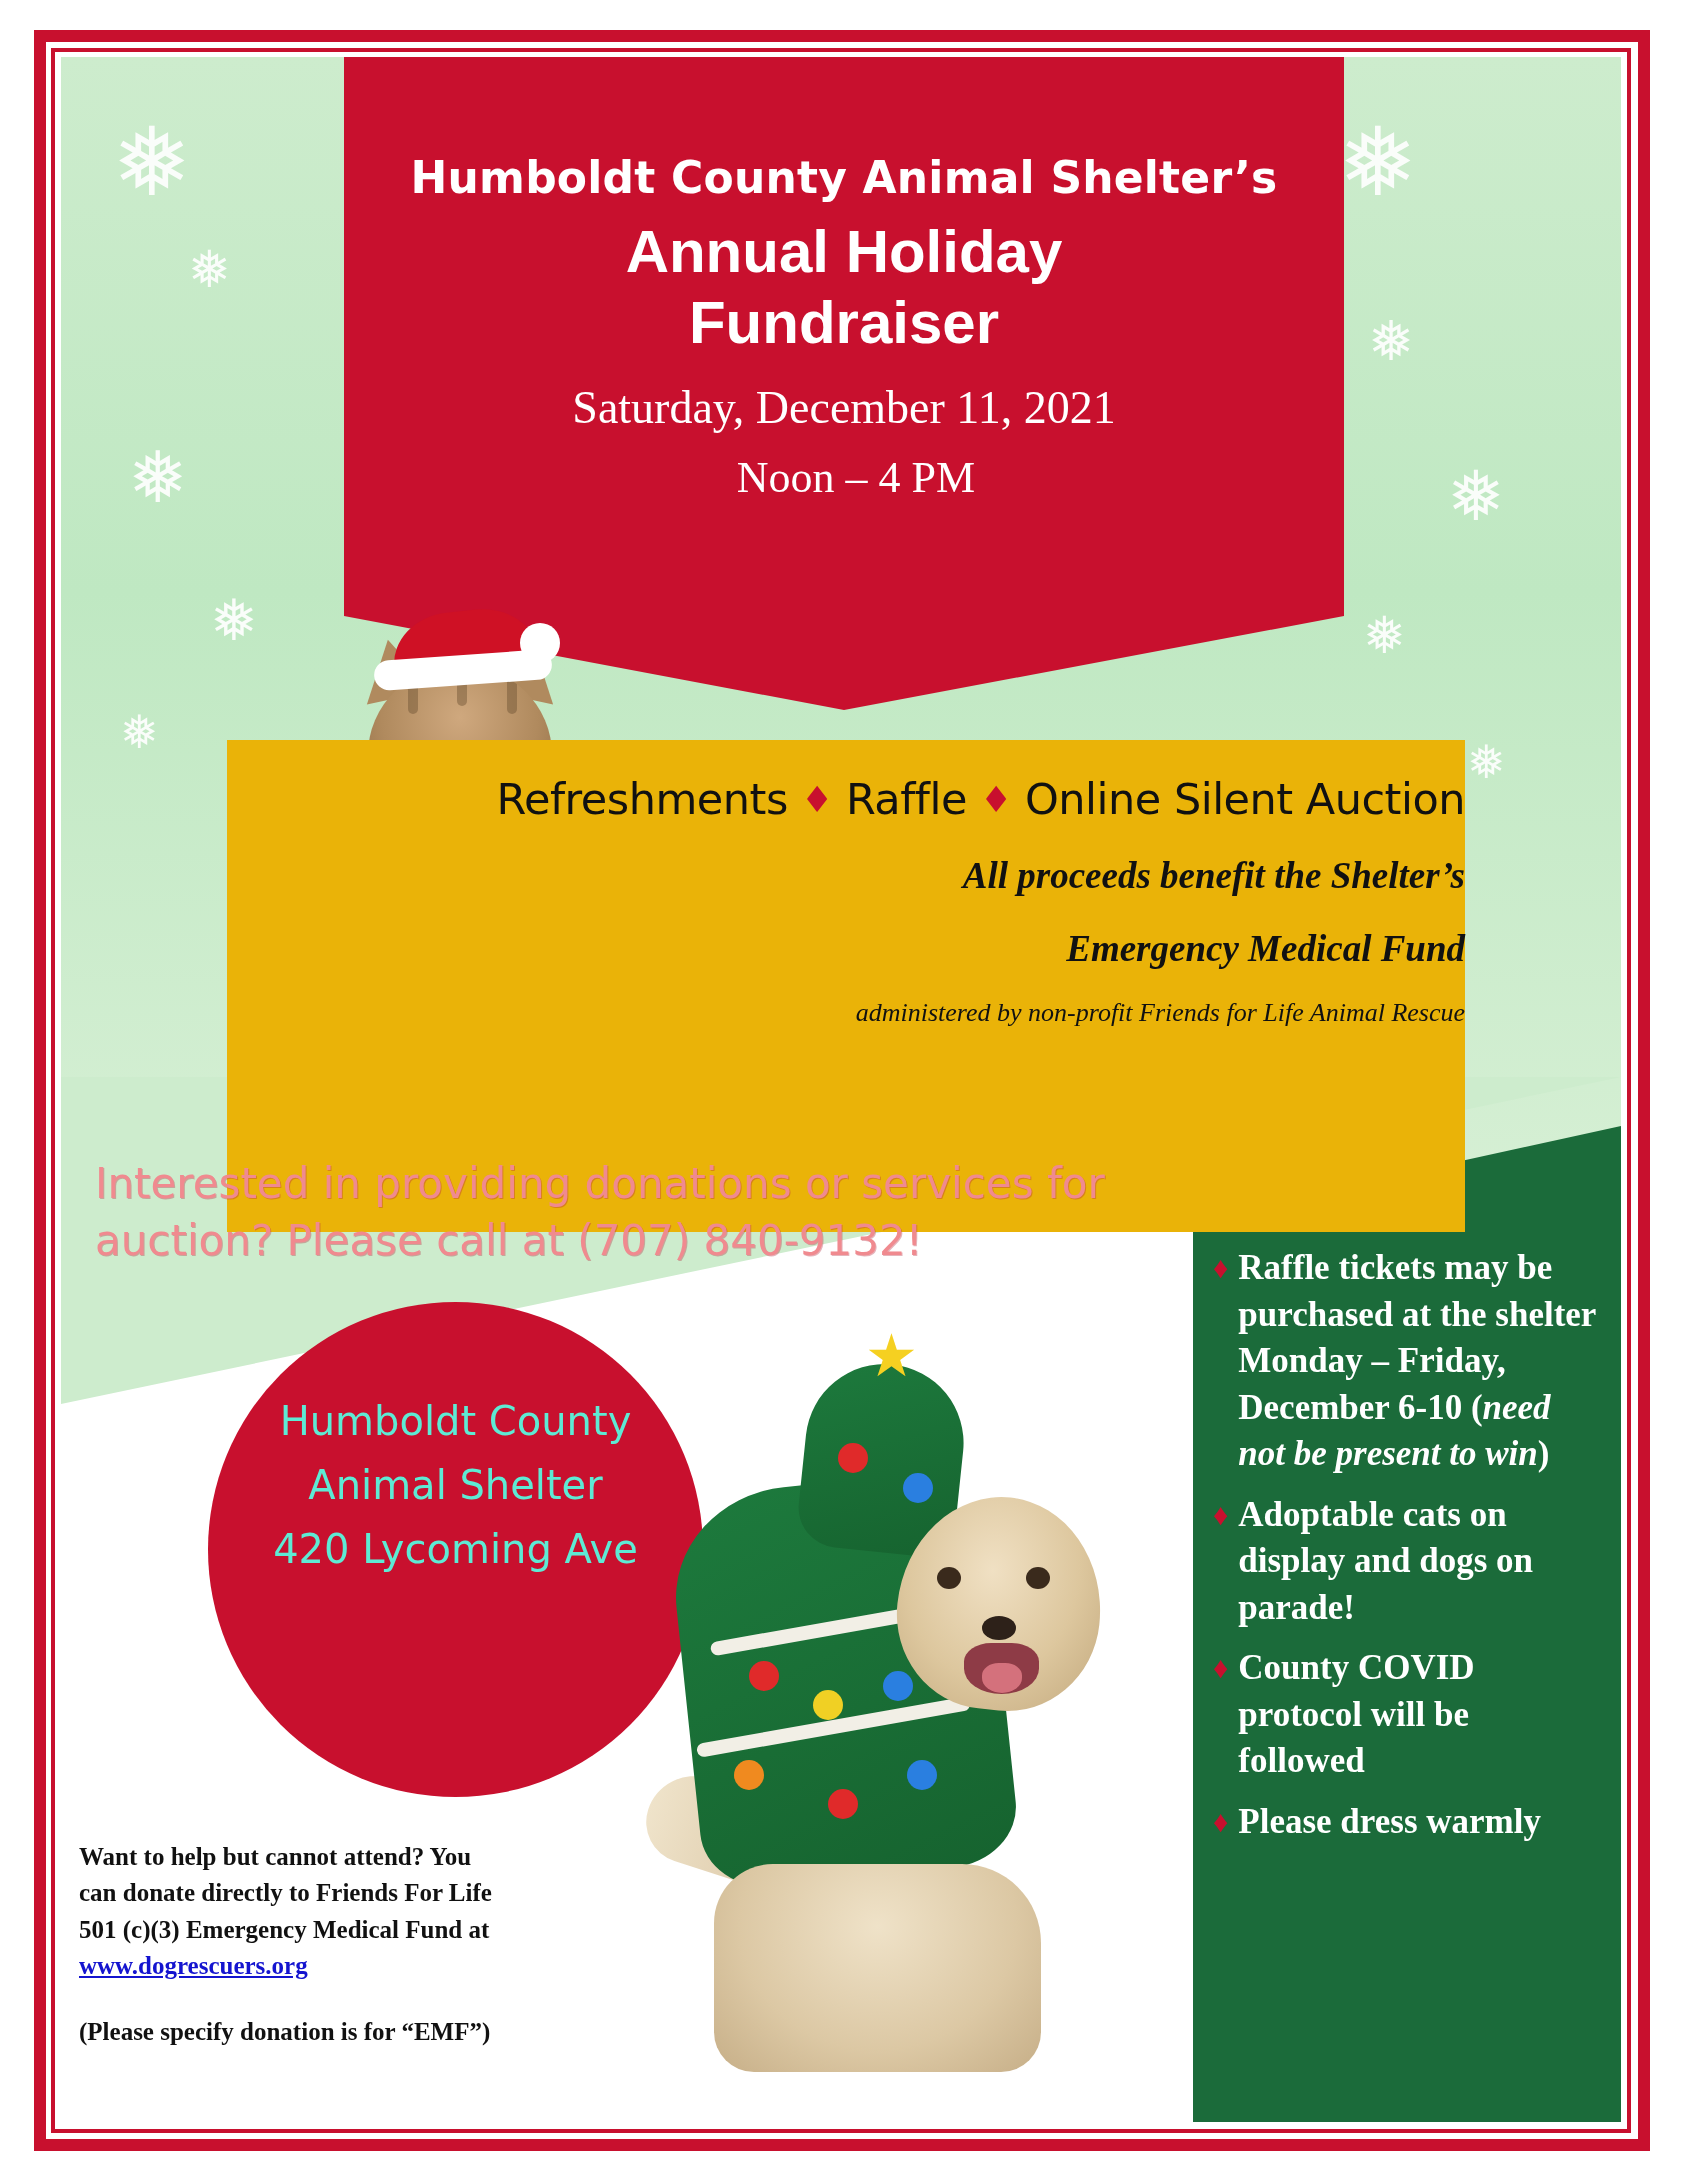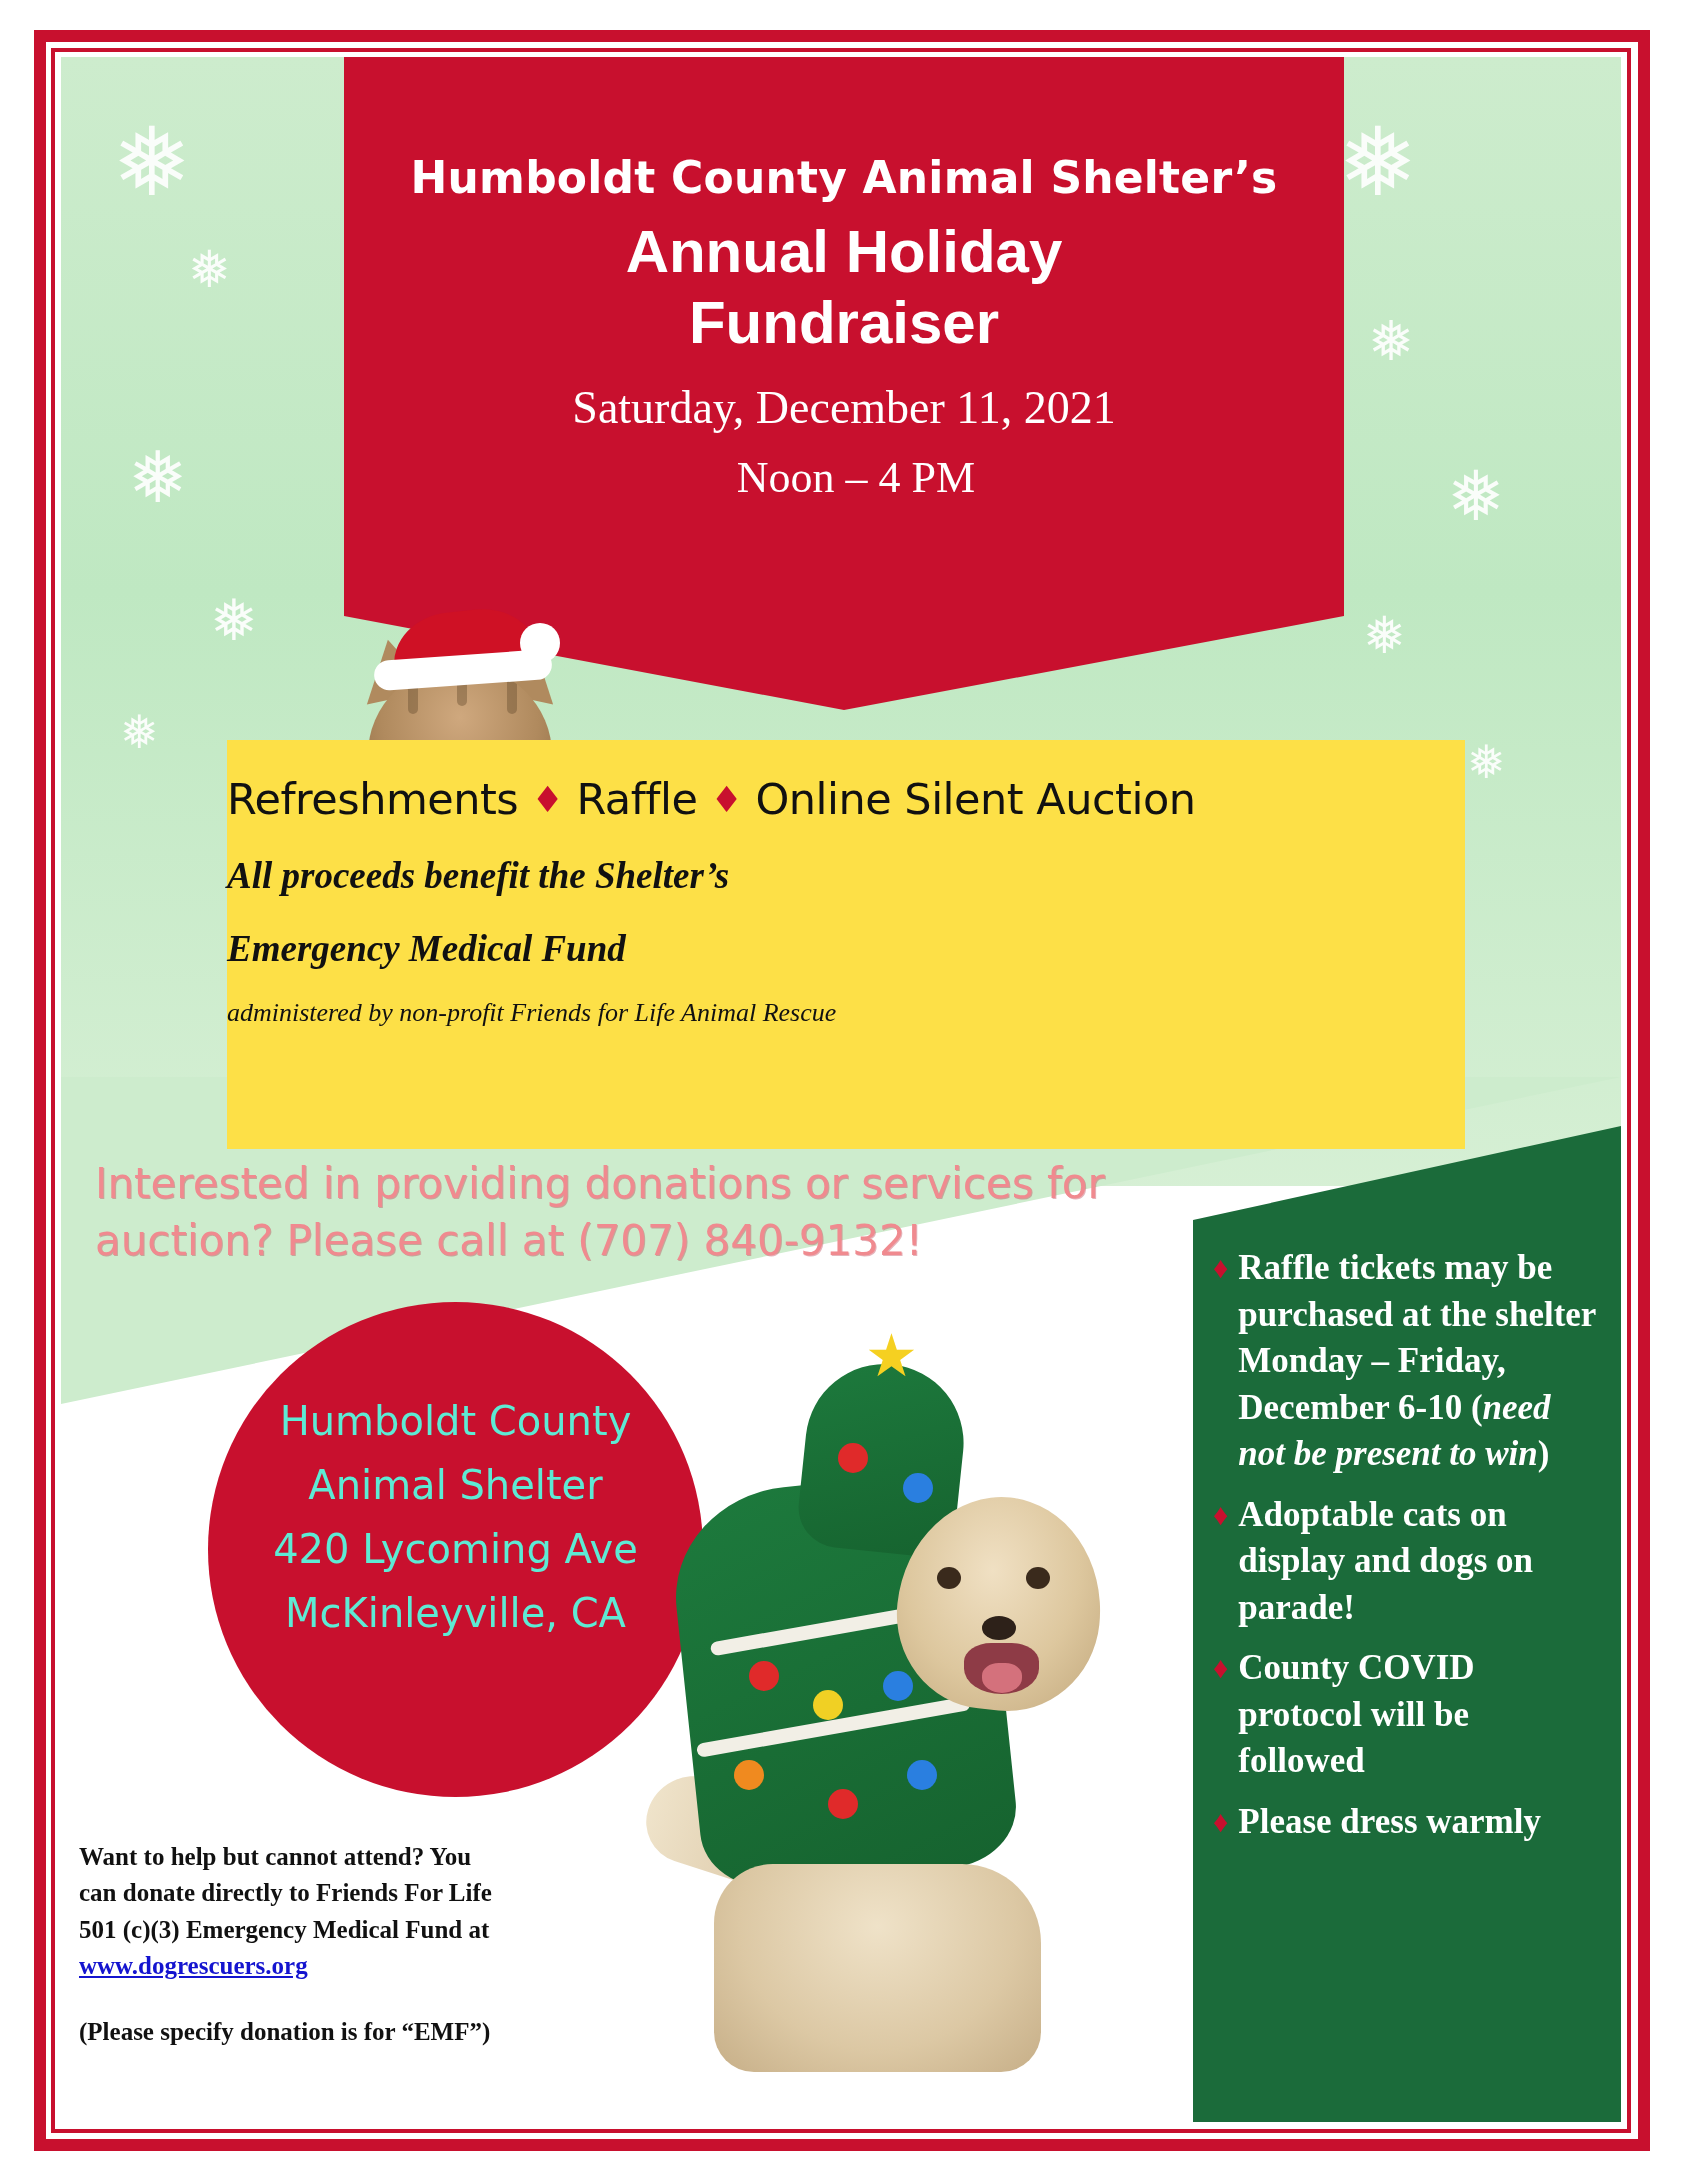--- a/index.html
+++ b/index.html
@@ -213,23 +213,23 @@
     background: #ffffff;
     border-radius: 50%;
   }
 
   
   .infobox {
     position: absolute;
     left: 166px;
     top: 683px;
     width: 1238px;
-    height: 409px;
-    background: #fde047;
-    text-align: left;
+    height: 492px;
+    background: #eab308;
+    text-align: right;
   }
   .info-line1 {
     font-family: "DejaVu Sans", sans-serif;
     font-size: 43px;
     margin-top: 34px;
     color: #111111;
     letter-spacing: -0.5px;
   }
   .diamond {
     color: #c8102e;
@@ -501,21 +501,20 @@
       <div class="info-line3">Emergency Medical Fund</div>
       <div class="info-line4">administered by non-profit Friends for Life Animal Rescue</div>
     </div>
 
     <div class="donations">Interested in providing donations or services for auction? Please call at (707) 840-9132!</div>
 
     <div class="circle">
       <div>Humboldt County</div>
       <div>Animal Shelter</div>
       <div>420 Lycoming Ave</div>
-      <div>McKinleyville, CA</div>
     </div>
 
     <div class="dog">
       <div class="dog-tail"></div>
       <div class="dog-body"></div>
       <div class="zig" style="left:54px;top:297px;"></div>
       <div class="zig" style="left:40px;top:396px;width:277px;"></div>
       <div class="zig" style="left:168px;top:139px;width:119px;"></div>
       <div class="ornament" style="left:94px;top:337px;background:#e02a2a;"></div>
       <div class="ornament" style="left:158px;top:366px;background:#f0d024;"></div>

